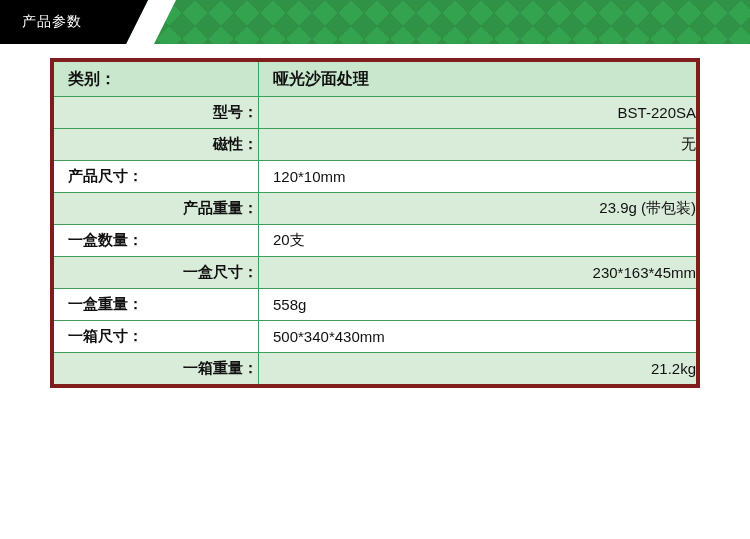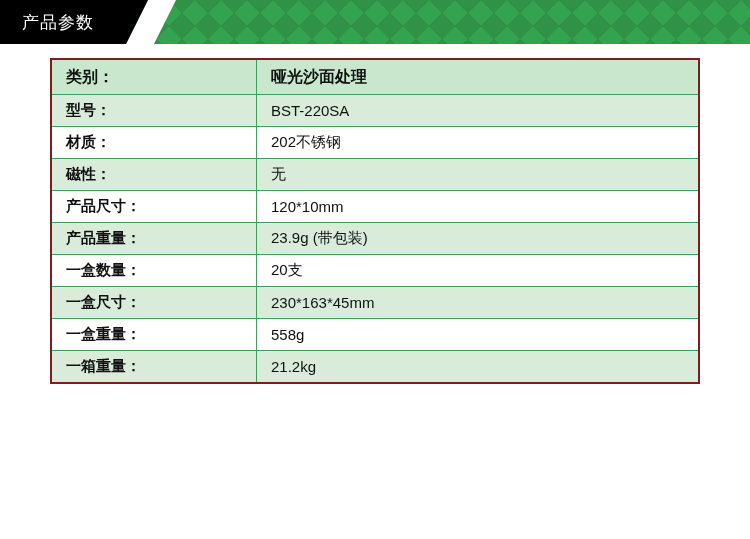--- a/index.html
+++ b/index.html
@@ -51,35 +51,35 @@
   .banner-tab-white {
     position: absolute;
     left: 0; top: 0;
     height: 44px;
     width: 200px;
     background: #ffffff;
     clip-path: polygon(148px 0, 176px 0, 154px 44px, 126px 44px);
   }
   .banner-title {
     color: #ffffff;
-    font-size: 17px;
+    font-size: 14px;
     letter-spacing: 1px;
     font-family: "Liberation Sans", sans-serif;
   }
 
   
   .table-wrap {
     margin: 14px auto 0 auto;
     width: 650px;
   }
   table.spec {
     border-collapse: collapse;
     width: 650px;
     table-layout: fixed;
-    border: 2px solid #7f1d1d;
+    border: 4px solid #7f1d1d;
   }
   table.spec td {
     border: 1px solid #3f9f5a;
     height: 31px;
     padding: 0 0 0 14px;
     font-size: 15px;
     color: #111111;
     vertical-align: middle;
     white-space: nowrap;
     overflow: hidden;
@@ -89,20 +89,21 @@
     font-weight: bold;
   }
   table.spec tr.head td {
     background: #c9e7cc;
     font-weight: bold;
     height: 34px;
     font-size: 16px;
   }
   table.spec tr.alt td {
     background: #d8ecd9;
+    text-align: right;
   }
   table.spec tr.plain td {
     background: #ffffff;
   }
 </style>
 </head>
 <body>
 
 <div class="banner">
   <div class="banner-stripe"></div>
@@ -116,24 +117,20 @@
   <table class="spec">
     <tbody>
         <tr class="head">
           <td class="label">类别：</td>
           <td class="value">哑光沙面处理</td>
         </tr>
         <tr class="alt">
           <td class="label">型号：</td>
           <td class="value">BST-220SA</td>
         </tr>
-        <tr class="plain">
-          <td class="label">材质：</td>
-          <td class="value">202不锈钢</td>
-        </tr>
         <tr class="alt">
           <td class="label">磁性：</td>
           <td class="value">无</td>
         </tr>
         <tr class="plain">
           <td class="label">产品尺寸：</td>
           <td class="value">120*10mm</td>
         </tr>
         <tr class="alt">
           <td class="label">产品重量：</td>
@@ -144,19 +141,23 @@
           <td class="value">20支</td>
         </tr>
         <tr class="alt">
           <td class="label">一盒尺寸：</td>
           <td class="value">230*163*45mm</td>
         </tr>
         <tr class="plain">
           <td class="label">一盒重量：</td>
           <td class="value">558g</td>
         </tr>
+        <tr class="plain">
+          <td class="label">一箱尺寸：</td>
+          <td class="value">500*340*430mm</td>
+        </tr>
         <tr class="alt">
           <td class="label">一箱重量：</td>
           <td class="value">21.2kg</td>
         </tr>
       </tbody>
   </table>
 </div>
 
 </body></html>

